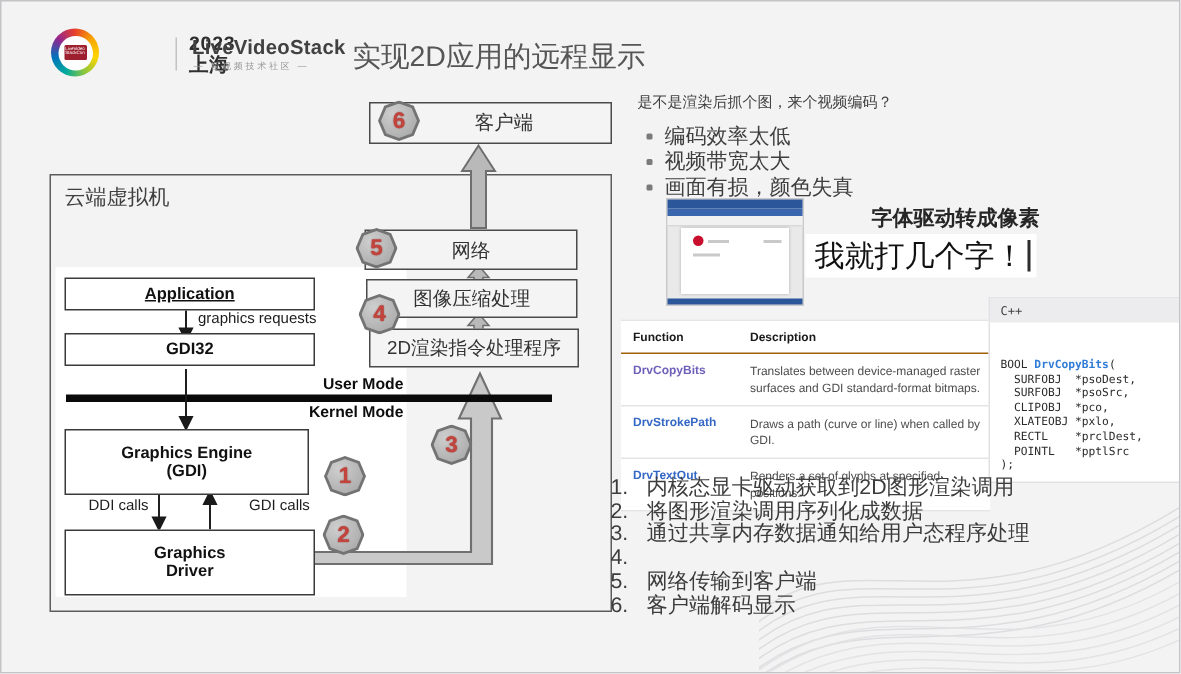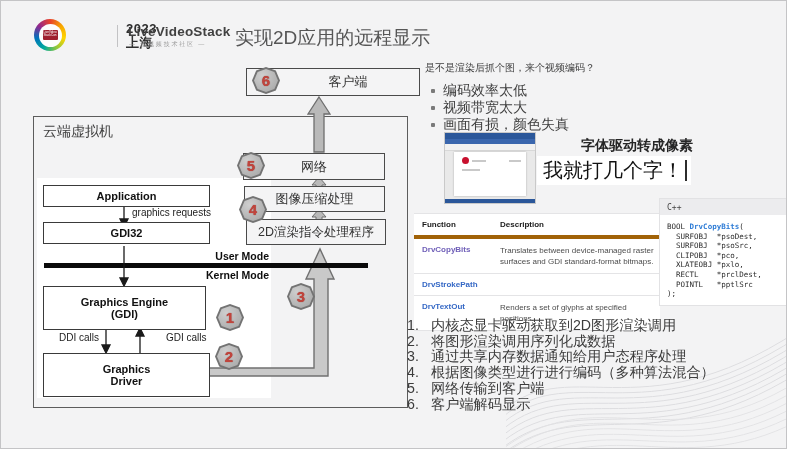--- a/index.html
+++ b/index.html
@@ -59,31 +59,31 @@
   .word-status{position:absolute;left:0;bottom:0;width:100%;height:4px;background:#2b579a;}
 
   .font-caption{left:580px;top:136px;font-size:14px;font-weight:700;color:#262626;}
   .typing-box{left:536px;top:155px;width:148px;height:29px;background:#fff;display:flex;align-items:center;padding-left:6px;}
   .typing-text{font-family:"Liberation Serif",serif;font-size:20px;color:#111;}
   .cursor{width:1.5px;height:21px;background:#2c2c2c;margin-left:2px;}
 
   
   .doc-table{left:413px;top:212px;width:246px;background:#fff;font-size:8px;border-top:1px solid #e4e4e6;}
   .t-row{display:grid;grid-template-columns:74px 1fr;padding:6px 6px 6px 8px;border-bottom:1px solid #e4e4e6;column-gap:4px;}
-  .t-head{font-weight:700;color:#1a1a1a;border-bottom:4px solid #a16207;}
+  .t-head{font-weight:700;color:#1a1a1a;border-bottom:1px solid #a16207;}
   .t-fn{font-weight:700;}
   .fn-visited{color:#6f5fb8;}
   .fn-link{color:#3568c5;}
   .t-desc{color:#4c4c4c;line-height:11px;}
 
   
   .code-block{left:658px;top:197px;width:128px;background:#fff;border:1px solid #e2e2e4;border-right:none;}
   .code-head{background:#ececee;color:#444;font-family:"DejaVu Sans Mono",monospace;
     font-size:8px;padding:4px 0 3px 7px;}
-  .code-body{margin:0;padding:7px 2px 6px 7px;font-family:"DejaVu Sans Mono",monospace;
+  .code-body{margin:0;padding:23px 2px 6px 7px;font-family:"DejaVu Sans Mono",monospace;
     font-size:7.5px;line-height:9.6px;color:#2b2b2b;white-space:pre;}
   .code-fn{color:#2e7cd6;font-weight:700;}
 
   
   .steps{left:406px;top:317px;width:330px;z-index:3;}
   .step{display:flex;font-size:14.2px;color:#3c3c3c;line-height:15.7px;}
   .step-num{width:24px;flex:none;}
 
   
   .waves{left:505px;top:318px;z-index:1;pointer-events:none;}
@@ -151,26 +151,26 @@
         <polygon points="119,277 127,277 123,285"></polygon>
       <line x1="105" y1="327" x2="105" y2="345"></line>
         <polygon points="101,344 109,344 105,352"></polygon>
       <line x1="139" y1="352" x2="139" y2="334"></line>
         <polygon points="135,335 143,335 139,327"></polygon>
     </g>
   </svg>
 
   <div class="abs cloud-label z2">云端虚拟机</div>
 
-  <div class="abs cbox z2" style="left:245px;top:67px;width:142px;height:26px;padding-left:30px;">客户端</div>
+  <div class="abs cbox z2" style="left:245px;top:67px;width:142px;height:26px;padding-left:18px;">客户端</div>
   <div class="abs cbox z2" style="left:242px;top:152px;width:140px;height:25px;">网络</div>
   <div class="abs cbox z2" style="left:243px;top:185px;width:139px;height:24px;">图像压缩处理</div>
   <div class="abs cbox z2" style="left:245px;top:218px;width:138px;height:24px;font-size:12.5px;">2D渲染指令处理程序</div>
 
-  <div class="abs dbox z2" style="left:42px;top:184px;width:165px;height:20px;">Application</div>
+  <div class="abs dbox z2" style="left:42px;top:184px;width:165px;height:20px;text-decoration:underline;">Application</div>
   <div class="abs dbox z2" style="left:42px;top:221px;width:165px;height:20px;">GDI32</div>
   <div class="abs dbox z2" style="left:42px;top:285px;width:161px;height:42px;">
     <div>Graphics Engine</div>
     <div>(GDI)</div>
   </div>
   <div class="abs dbox z2" style="left:42px;top:352px;width:165px;height:42px;">
     <div>Graphics</div>
     <div>Driver</div>
   </div>
 
@@ -236,20 +236,21 @@
     <div class="t-row t-head">
       <span>Function</span>
       <span>Description</span>
     </div>
     <div class="t-row">
       <span class="t-fn fn-visited">DrvCopyBits</span>
       <span class="t-desc">Translates between device-managed raster surfaces and GDI standard-format bitmaps.</span>
     </div>
     <div class="t-row">
       <span class="t-fn fn-link">DrvStrokePath</span>
+      <span class="t-desc">Draws a path (curve or line) when called by GDI.</span>
     </div>
     <div class="t-row">
       <span class="t-fn fn-link">DrvTextOut</span>
       <span class="t-desc">Renders a set of glyphs at specified positions.</span>
     </div>
   </div>
 
   <div class="abs code-block z2">
     <div class="code-head">C++</div>
     <pre class="code-body"><div><span>BOOL </span><span class="code-fn">DrvCopyBits</span><span>(</span></div><div>  SURFOBJ  *psoDest,</div><div>  SURFOBJ  *psoSrc,</div><div>  CLIPOBJ  *pco,</div><div>  XLATEOBJ *pxlo,</div><div>  RECTL    *prclDest,</div><div>  POINTL   *pptlSrc</div><div>);</div></pre>
@@ -263,21 +264,20 @@
     <div class="step">
         <span class="step-num">2.</span>
         <span>将图形渲染调用序列化成数据</span>
       </div>
     <div class="step">
         <span class="step-num">3.</span>
         <span>通过共享内存数据通知给用户态程序处理</span>
       </div>
     <div class="step">
         <span class="step-num">4.</span>
-        <span>根据图像类型进行进行编码（多种算法混合）</span>
       </div>
     <div class="step">
         <span class="step-num">5.</span>
         <span>网络传输到客户端</span>
       </div>
     <div class="step">
         <span class="step-num">6.</span>
         <span>客户端解码显示</span>
       </div>
   </div>

